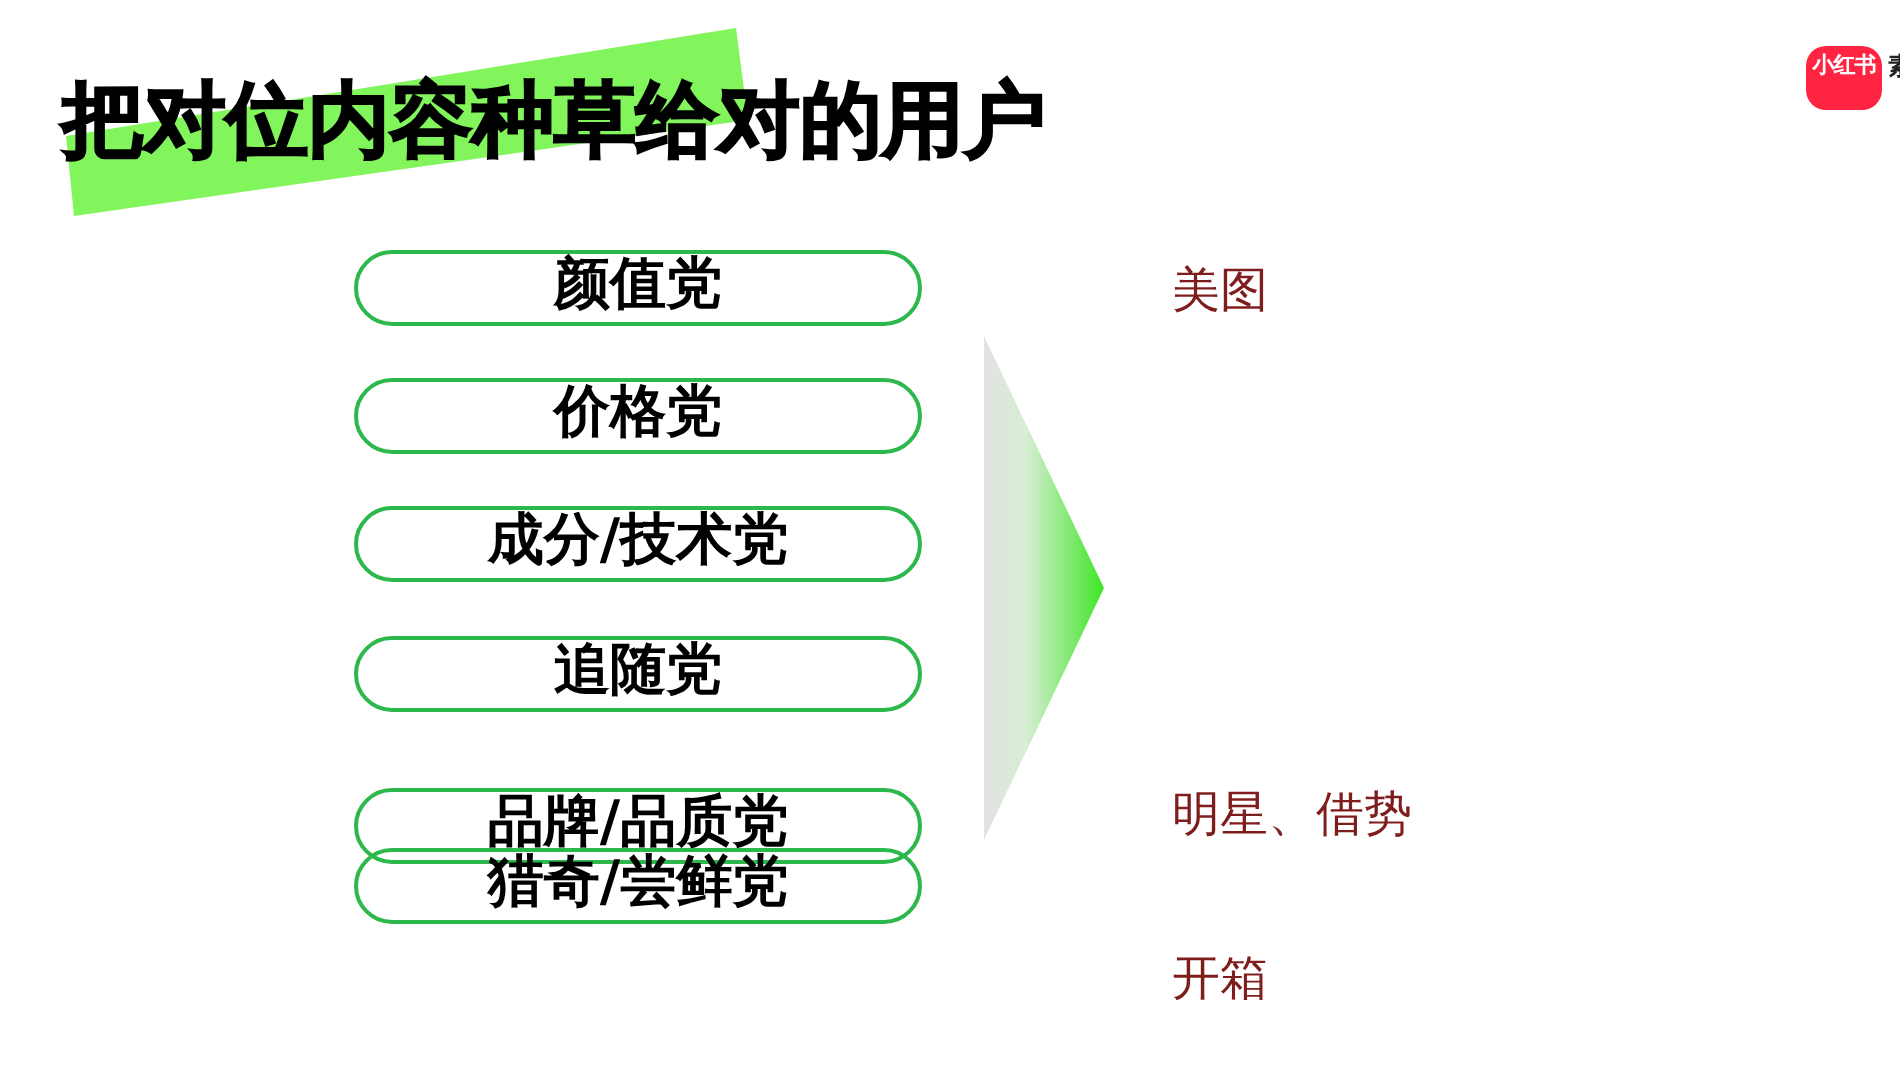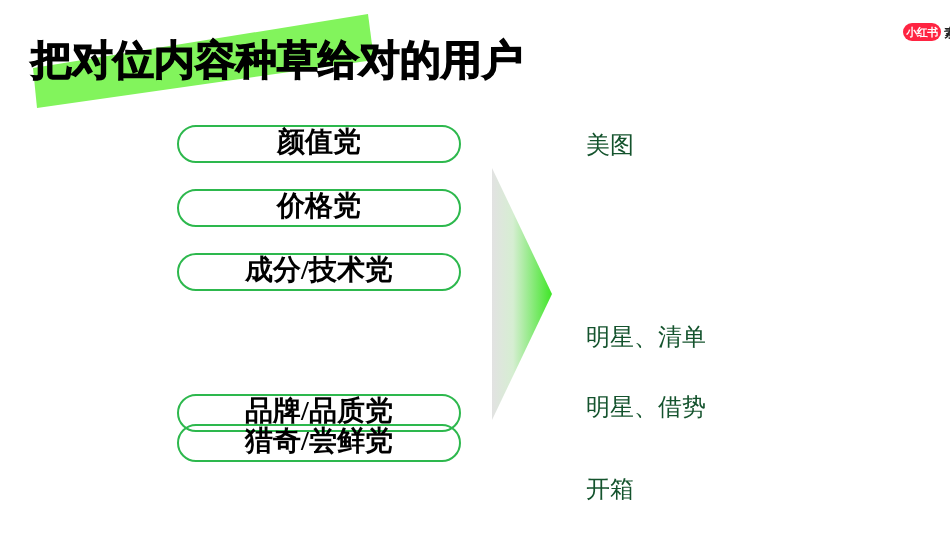--- a/index.html
+++ b/index.html
@@ -34,21 +34,21 @@
       color: #000000;
       line-height: 56px;
       white-space: nowrap;
       -webkit-text-stroke: 1.2px #000;
     }
     .logo-badge {
       position: absolute;
       left: 903px;
       top: 23px;
       width: 38px;
-      height: 18px;
+      height: 32px;
       border-radius: 10px;
       background: #ff2442;
       color: #ffffff;
       font-size: 11px;
       font-weight: bold;
       line-height: 20px;
       text-align: center;
       letter-spacing: -0.5px;
     }
     .logo-tail {
@@ -67,21 +67,20 @@
       position: absolute;
       left: 177px;
       width: 280px;
       height: 34px;
       border: 2px solid #2db84d;
       border-radius: 19px;
       display: flex;
       align-items: center;
       justify-content: center;
       box-sizing: content-box;
-      font-family: Liberation Serif, serif;
     }
     .pill-label {
       font-size: 28px;
       font-weight: bold;
       color: #000;
       line-height: 34px;
       white-space: nowrap;
       position: relative;
       top: -2px;
     }
@@ -89,21 +88,21 @@
       position: absolute;
       left: 492px;
       top: 168px;
       width: 62px;
       height: 252px;
     }
     .desc {
       position: absolute;
       left: 586px;
       font-size: 24px;
-      color: #14532d;
+      color: #7f1d1d;
       line-height: 30px;
       white-space: nowrap;
     }
   </style>
 </head>
 <body>
 
 <div class="slide">
 
   <svg class="highlight" viewBox="0 0 950 535">
@@ -117,36 +116,38 @@
 
   <div class="pill" style="top:125px">
     <span class="pill-label">颜值党</span>
   </div>
   <div class="pill" style="top:253px">
     <span class="pill-label">成分/技术党</span>
   </div>
   <div class="pill" style="top:189px">
     <span class="pill-label">价格党</span>
   </div>
+  <div class="pill" style="top:318px">
+    <span class="pill-label">追随党</span>
+  </div>
   <div class="pill" style="top:394px">
     <span class="pill-label">品牌/品质党</span>
   </div>
   <div class="pill" style="top:424px">
     <span class="pill-label">猎奇/尝鲜党</span>
   </div>
 
   <svg class="arrow" viewBox="0 0 62 252">
     <defs>
       <linearGradient id="arrowGrad" x1="0" y1="0" x2="1" y2="0">
         <stop offset="0%" stop-color="#e2e2e2"></stop>
         <stop offset="35%" stop-color="#d6eed2"></stop>
         <stop offset="100%" stop-color="#3ee626"></stop>
       </linearGradient>
     </defs>
     <polygon points="0,0 60,126 0,252" fill="url(#arrowGrad)"></polygon>
   </svg>
 
   <div class="desc" style="top:130px">美图</div>
-  <div class="desc" style="top:322px">明星、清单</div>
   <div class="desc" style="top:392px">明星、借势</div>
   <div class="desc" style="top:474px">开箱</div>
 
 </div>
 
 </body></html>

